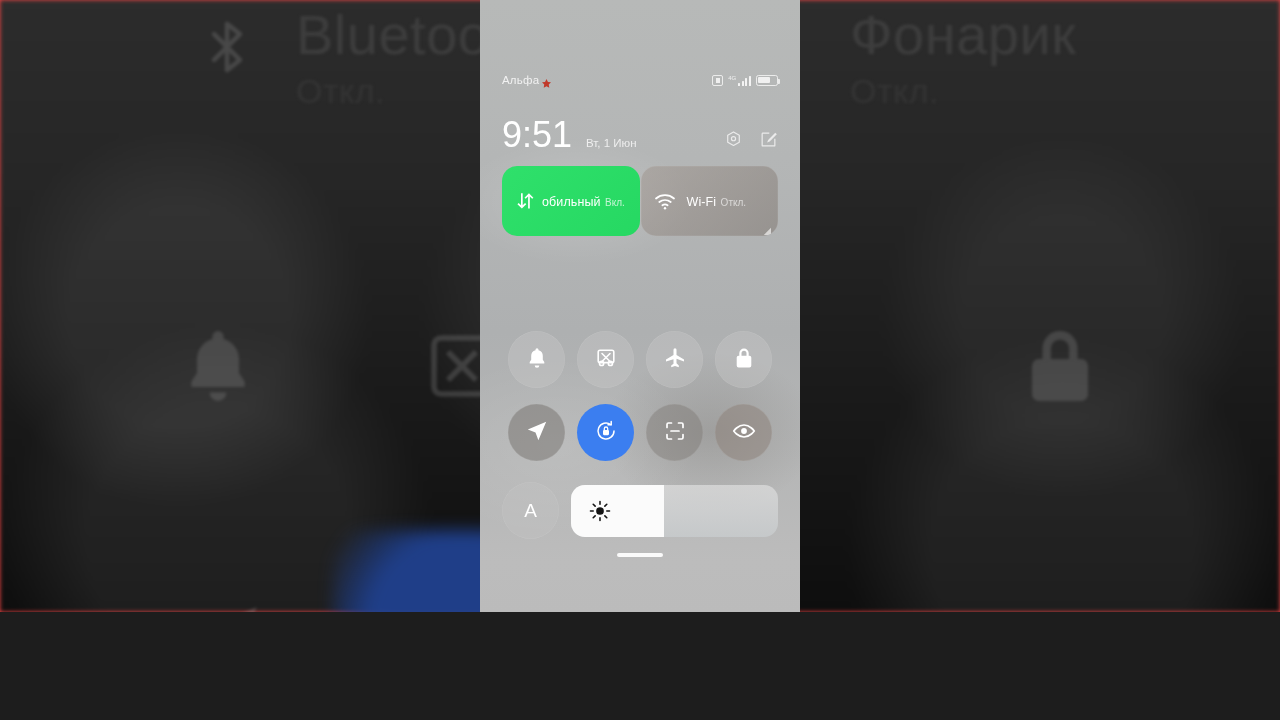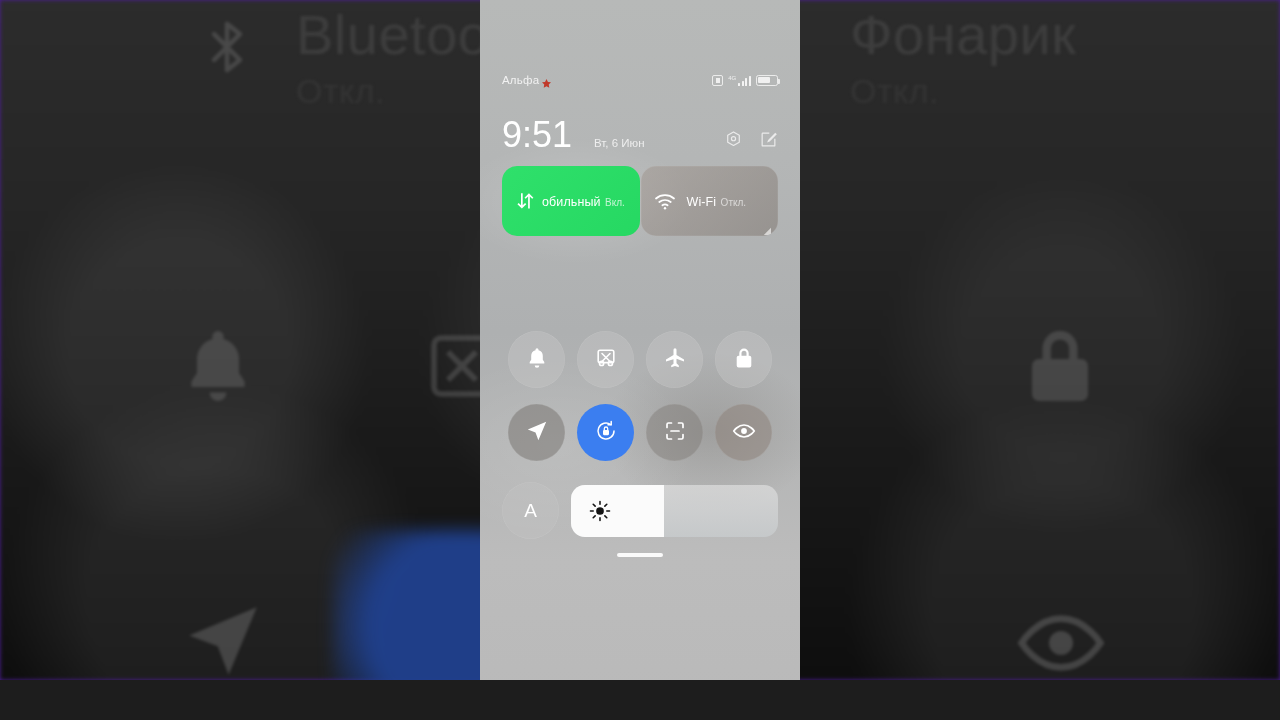--- a/index.html
+++ b/index.html
@@ -1,19 +1,19 @@
 <!DOCTYPE html>
 <html><head>
 <meta charset="utf-8">
 <style>
   * { margin:0; padding:0; box-sizing:border-box; }
   html,body { width:1280px; height:720px; overflow:hidden; background:#1d1d1d; }
   body { font-family:"Liberation Sans", sans-serif; }
 
-  .stage { position:relative; width:1280px; height:680px; overflow:hidden; background:#4c1d95; }
+  .stage { position:relative; width:1280px; height:612px; overflow:hidden; background:#ef4444; }
 
   
   .bg-layer {
     position:absolute; inset:0;
     background:
       radial-gradient(circle at 14% 52%, rgba(120,120,120,.16) 0 110px, rgba(0,0,0,0) 190px),
       radial-gradient(circle at 47% 52%, rgba(120,120,120,.13) 0 100px, rgba(0,0,0,0) 180px),
       radial-gradient(circle at 83% 52%, rgba(120,120,120,.13) 0 100px, rgba(0,0,0,0) 180px),
       radial-gradient(circle at 17% 88%, rgba(110,110,110,.17) 0 130px, rgba(0,0,0,0) 215px),
       radial-gradient(circle at 83% 90%, rgba(110,110,110,.17) 0 130px, rgba(0,0,0,0) 215px),
@@ -69,21 +69,21 @@
              position:relative; display:flex; align-items:center; padding:1.4px; }
   .battery:after { content:""; position:absolute; right:-3px; top:3px; width:2px; height:5px;
                    background:rgba(245,245,245,.85); border-radius:0 1px 1px 0; }
   .battery b { display:block; height:100%; background:#f0f0f0; border-radius:1px; }
 
   
   .clockrow {
     position:absolute; left:0; top:108px; width:320px; height:46px;
     display:flex; align-items:flex-end; justify-content:space-between; padding:0 22px;
   }
-  .clock-left { display:flex; align-items:baseline; gap:22px; }
+  .clock-left { display:flex; align-items:baseline; gap:14px; }
   .clock-time { font-size:36px; font-weight:300; color:#ffffff; line-height:38px; letter-spacing:0px; }
   .clock-date { font-size:11.5px; color:#eeeeee; font-weight:400; padding-bottom:3px; }
   .clock-actions { display:flex; align-items:center; gap:16px; padding-bottom:5px; }
   .act-ic { width:19px; height:19px; opacity:.92; }
 
   
   .tiles { position:absolute; left:0; top:166px; width:320px; padding:0 22px;
            display:grid; grid-template-columns:1fr 1fr; gap:12px 1px; }
   .tile {
     position:relative; height:70px; border-radius:15px; display:flex; align-items:center;
@@ -220,21 +220,21 @@
         </span>
         <span class="battery">
             <b style="width:66%"></b>
           </span>
       </div>
     </div>
 
     <div class="clockrow">
       <div class="clock-left">
         <span class="clock-time">9:51</span>
-        <span class="clock-date">Вт, 6 Июн</span>
+        <span class="clock-date">Вт, 1 Июн</span>
       </div>
       <div class="clock-actions">
         <span class="act-ic">
           <svg viewBox="0 0 24 24" width="19" height="19" fill="none" stroke="#f0f0f0" stroke-width="1.5" stroke-linejoin="round">
             <path d="M12 2.4l7.3 4.2v8.8L12 19.6 4.7 15.4V6.6z"></path>
               <circle cx="12" cy="11" r="2.6"></circle>
           </svg>
         </span>
         <span class="act-ic">
           <svg viewBox="0 0 24 24" width="19" height="19" fill="none" stroke="#f0f0f0" stroke-width="1.5" stroke-linejoin="round">

